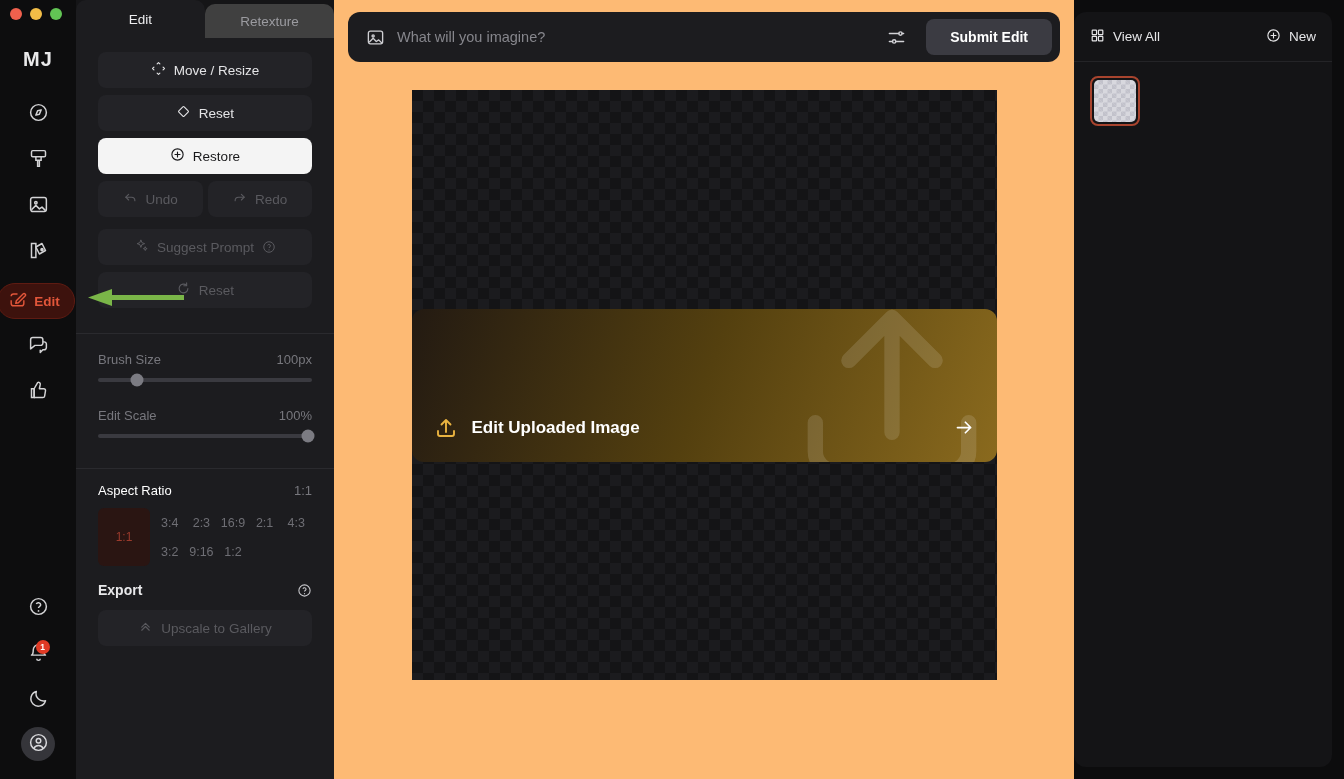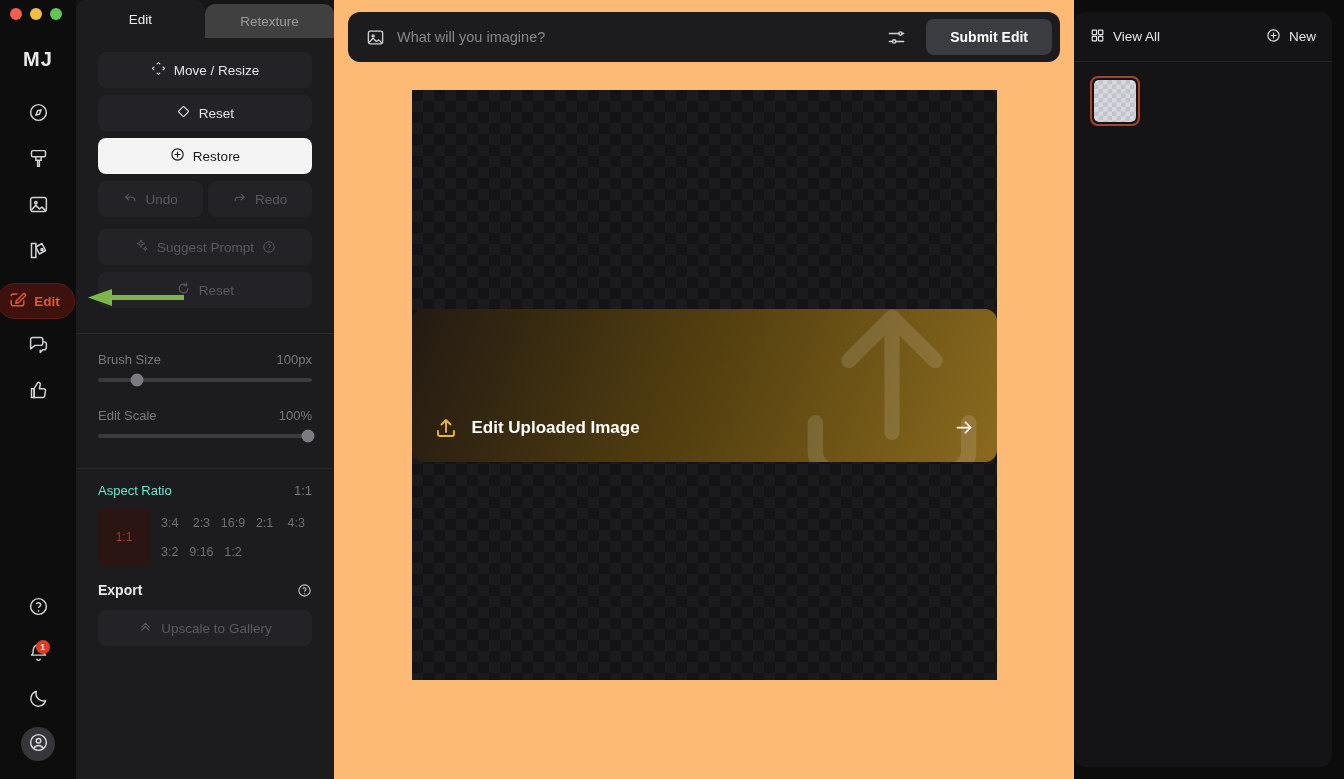--- a/index.html
+++ b/index.html
@@ -91,21 +91,21 @@
   .slider-val { font-size: 13px; color: #77777d; margin-left: 11px; }
   .track { height: 4px; border-radius: 2px; background: #3a3a40; position: relative; }
   .thumb {
     position: absolute; top: 50%; width: 13px; height: 13px; border-radius: 50%;
     background: #7b7b82; transform: translate(-50%, -50%); cursor: pointer;
   }
 
   
   .ar { padding: 14px 22px 0 22px; }
   .ar-head { display: flex; justify-content: space-between; align-items: baseline; margin-bottom: 10px; }
-  .ar-title { font-size: 13px; color: #5eead4; }
+  .ar-title { font-size: 13px; color: #ffffff; }
   .ar-val { font-size: 13px; color: #77777d; }
   .ar-grid { display: flex; gap: 0; }
   .ar-current {
     width: 52px; height: 58px; border-radius: 6px; background: #2a1512;
     display: flex; align-items: center; justify-content: center;
     color: #9a3a2c; font-size: 12px; cursor: pointer; margin-right: 4px;
   }
   .ar-opts { display: grid; grid-template-columns: repeat(5, 1fr); flex: 1; }
   .ar-opt {
     height: 29px; display: flex; align-items: center; justify-content: center;

